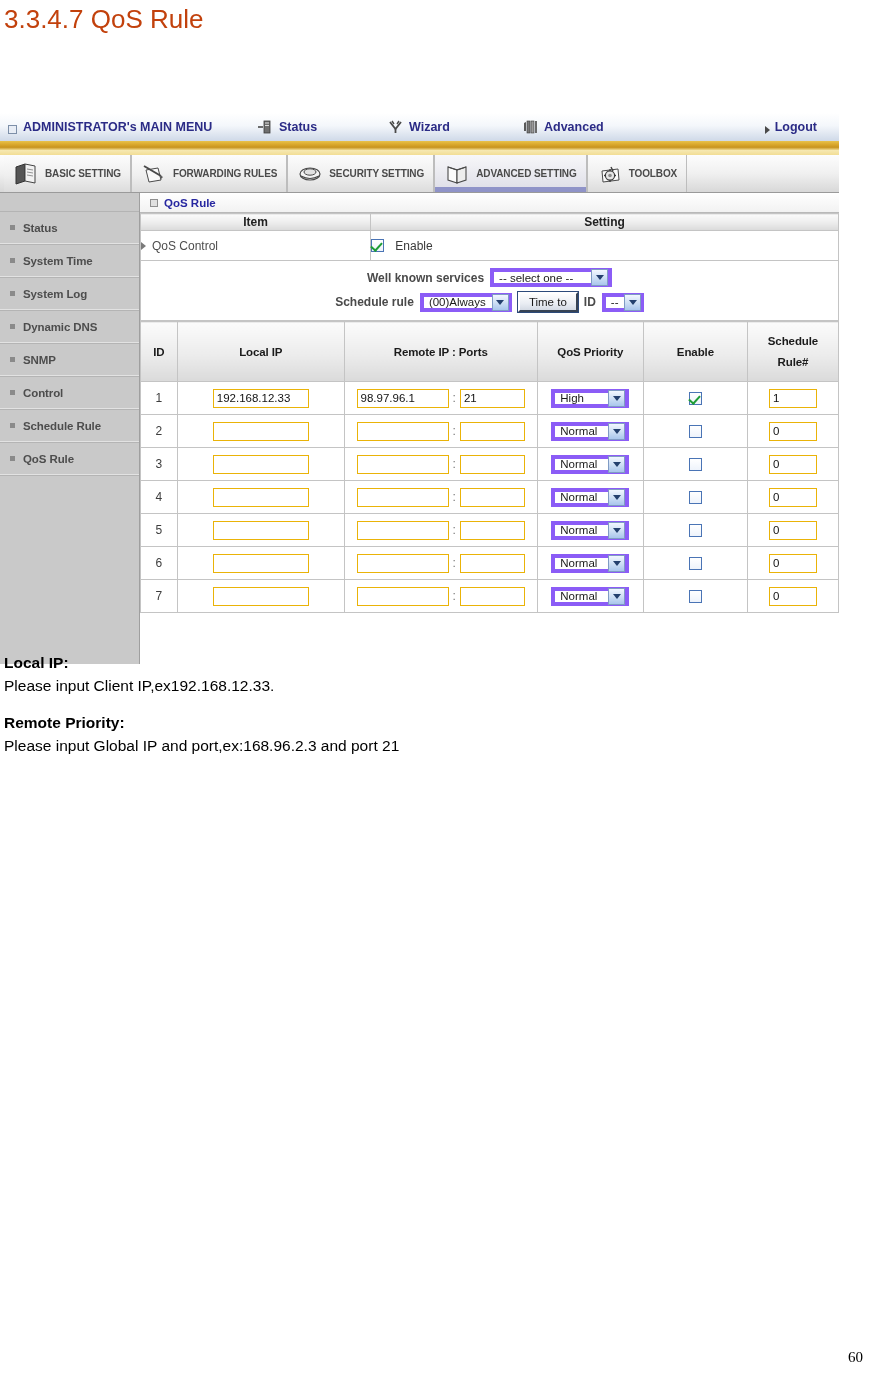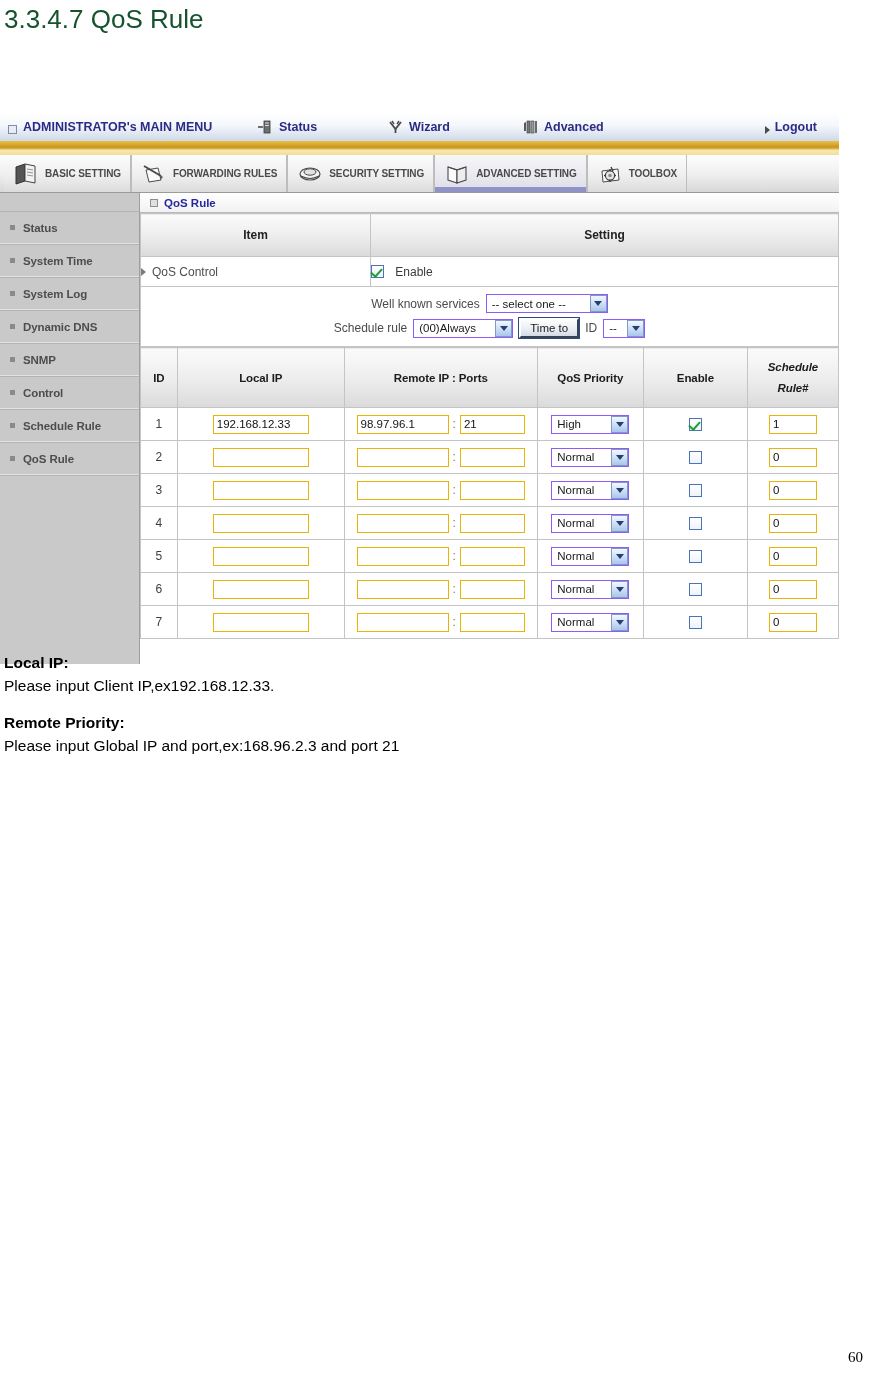--- a/index.html
+++ b/index.html
@@ -14,21 +14,21 @@
     overflow: hidden;
   }
 
   
   .doc-title {
     font-size: 26px;
     font-weight: 400;
     margin: 0;
     padding: 4px 0 0 4px;
     letter-spacing: 0px;
-    color: #14532d;
+    color: #c2410c;
   }
 
   
   .router-shot {
     position: absolute;
     left: 0px;
     top: 113px;
     width: 839px;
     height: 551px;
     overflow: hidden;
@@ -186,21 +186,21 @@
   table.grid td, table.grid th {
     border: 1px solid #c4c4c4;
     padding: 0;
   }
   .hdr-cell {
     background: linear-gradient(to bottom,#fbfbfb 0%,#ececec 55%,#dadada 100%);
     font-size: 12px;
     font-weight: bold;
     color: #222;
     text-align: center;
-    height: 43px;
+    height: 17px;
     vertical-align: middle;
   }
   .item-cell {
     height: 30px;
     padding-left: 12px;
     font-size: 12px;
     color: #4d4d4d;
     vertical-align: middle;
     background: #fff;
   }
@@ -247,28 +247,28 @@
     padding: 7px 0 8px 0;
   }
   .svc-line {
     display:flex; align-items:center; justify-content:center;
     gap: 6px;
     margin-bottom: 5px;
     font-size: 12px;
     color:#4a4a4a;
   }
   .svc-line:last-child { margin-bottom:0; }
-  .svc-label { white-space: nowrap; }
+  .svc-label { white-space: nowrap; font-weight: bold; }
 
   
   .sel {
     display:inline-flex;
     align-items:center;
     height: 19px;
-    border: 1px solid #8b5cf6;
+    border: 4px solid #8b5cf6;
     background: #ffffff;
     font-size: 11.5px;
     color: #1a1a1a;
     padding-left: 5px;
     white-space: nowrap;
   }
   .sel .sv { padding-right: 6px; }
   .sel .arrow {
     width: 17px;
     height: 17px;
@@ -306,21 +306,21 @@
   table.rules th {
     background: linear-gradient(to bottom,#fbfbfb 0%,#ececec 55%,#dadada 100%);
     font-size: 11.5px;
     font-weight: bold;
     color: #1b1b1b;
     height: 60px;
     vertical-align: middle;
     text-align:center;
     letter-spacing:-0.1px;
   }
-  table.rules th.sched span { display:block; line-height: 1.8; font-style: italic; }
+  table.rules th.sched span { display:block; line-height: 1.8; }
   table.rules td {
     height: 33px;
     background: #fff;
     text-align: center;
     vertical-align: middle;
     font-size: 12px;
     color: #3d3d3d;
   }
   .tin {
     border: 1px solid #eab308;
@@ -559,21 +559,21 @@
                 <span class="sel" style="width:122px;">
                   <span class="sv">-- select one --</span>
                   <span class="arrow">
                         <span class="cv"></span>
                       </span>
                 </span>
               </div>
 
               <div class="svc-line">
                 <span class="svc-label">Schedule rule</span>
-                <span class="sel" style="width:100px;">
+                <span class="sel" style="width:92px;">
                   <span class="sv">(00)Always</span>
                   <span class="arrow">
                         <span class="cv"></span>
                       </span>
                 </span>
                 <button class="btn">Time to</button>
                 <span class="svc-label">ID</span>
                 <span class="sel" style="width:42px;">
                   <span class="sv">--</span>
                   <span class="arrow">

